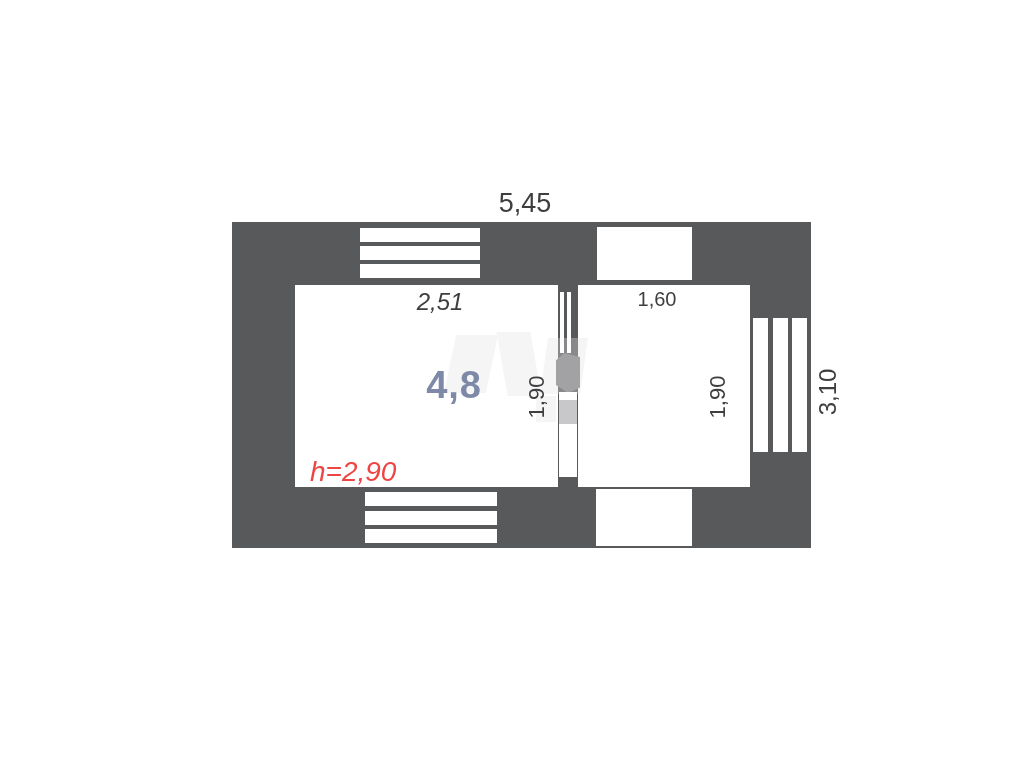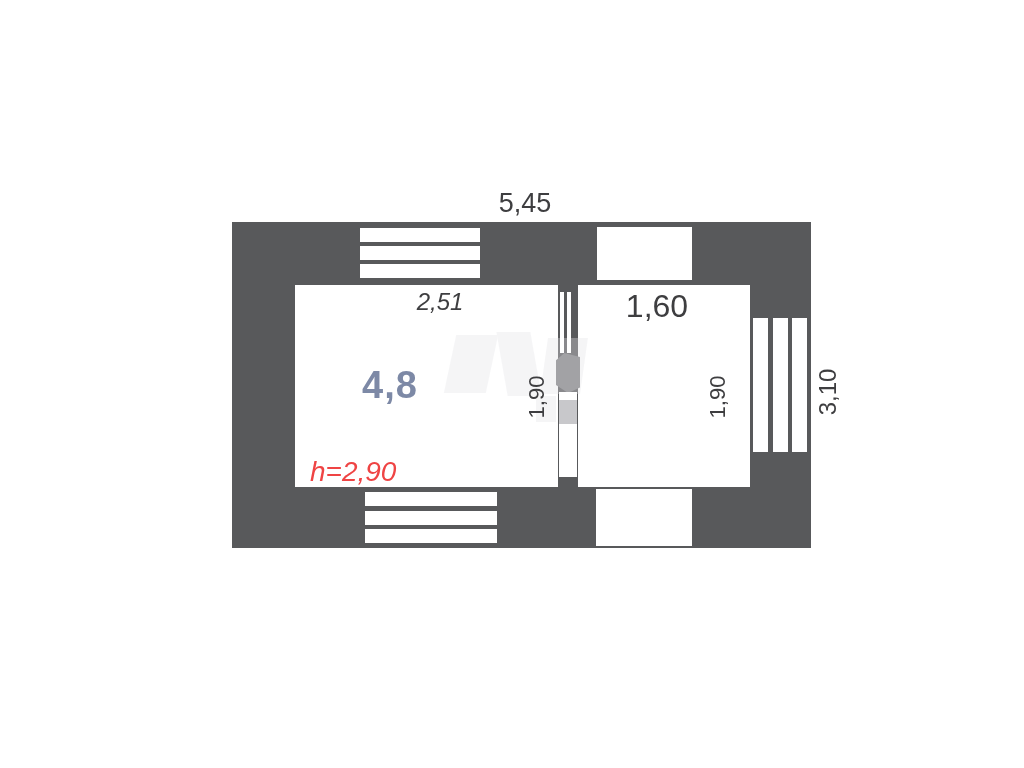--- a/index.html
+++ b/index.html
@@ -40,26 +40,26 @@
   .wm-blob { position:absolute; background:#e4e4e8; }
   .wm1 { left:10px;  top:5px;  width:42px; height:58px; transform:skewX(-12deg); }
   .wm2 { left:62px;  top:2px;  width:34px; height:64px; transform:skewX(10deg); }
   .wm3 { left:104px; top:8px;  width:40px; height:56px; transform:skewX(-8deg); }
   .wm4 { left:96px;  top:66px; width:20px; height:26px; }
 
   
   .dim { position:absolute; color:#3e3e40; text-align:center; white-space:nowrap; }
   .dim-545 { left:465px; top:188px; width:120px; font-size:27px; }
   .dim-251 { left:380px; top:288px; width:120px; font-size:24px;font-style:italic; }
-  .dim-160 { left:597px; top:288px; width:120px; font-size:32px; }
+  .dim-160 { left:597px; top:288px; width:120px; font-size:20px; }
   .rot { transform:rotate(-90deg); transform-origin:center center; }
   .dim-190L { left:502px; top:384px; width:70px; font-size:22px; }
   .dim-190R { left:683px; top:384px; width:70px; font-size:22px; }
   .dim-310  { left:788px; top:378px; width:80px; font-size:24px; }
-  .area-label { position:absolute; text-align:left; font-weight:bold; letter-spacing:1px; }
+  .area-label { position:absolute; text-align:right; font-weight:bold; letter-spacing:1px; }
   .area1 { left:362px; top:364px; width:120px; font-size:38px; color:#7d89a6; }
   .area2 { left:596px; top:367px; width:120px; font-size:38px; color:#45568a; }
   .ceiling { position:absolute; left:310px; top:456px; font-size:28px; font-style:italic; color:#ef4444; }
 </style>
 </head>
 <body>
 
 <div id="canvas">
 
   <div class="dim dim-545">5,45</div>

